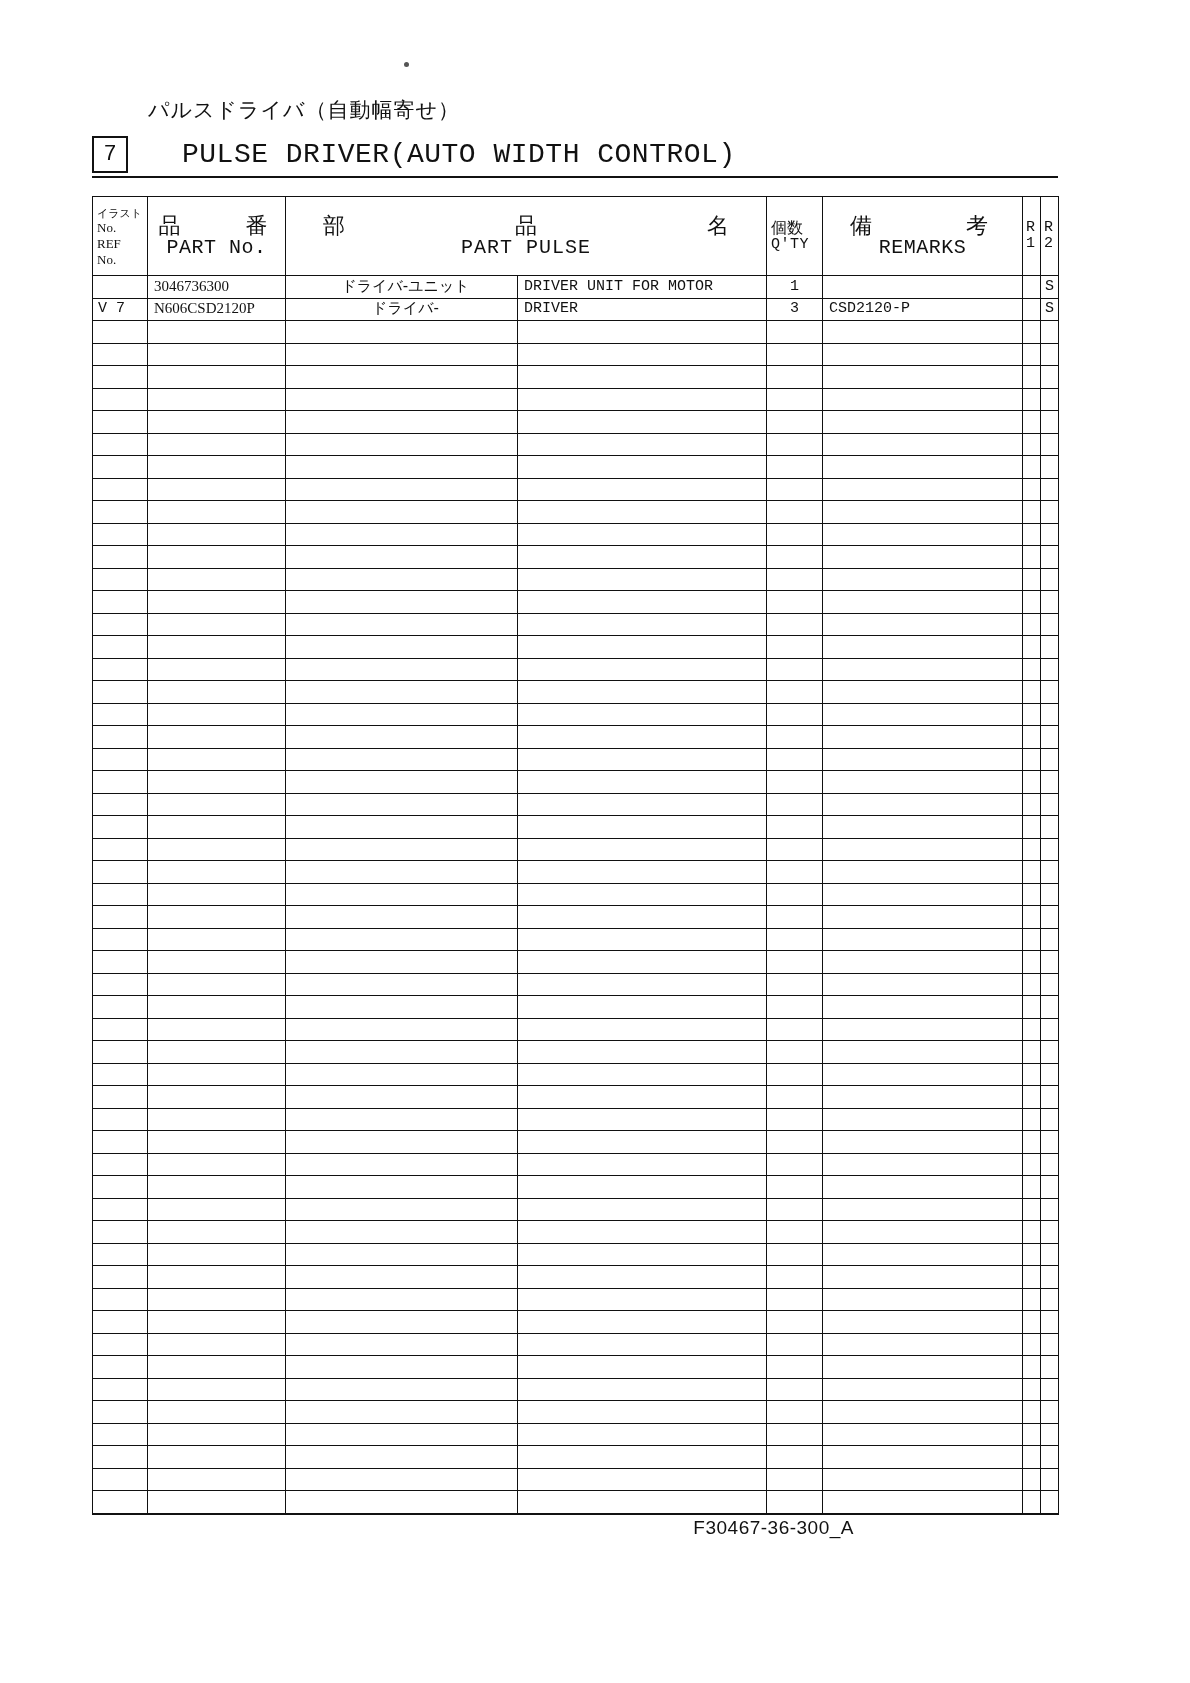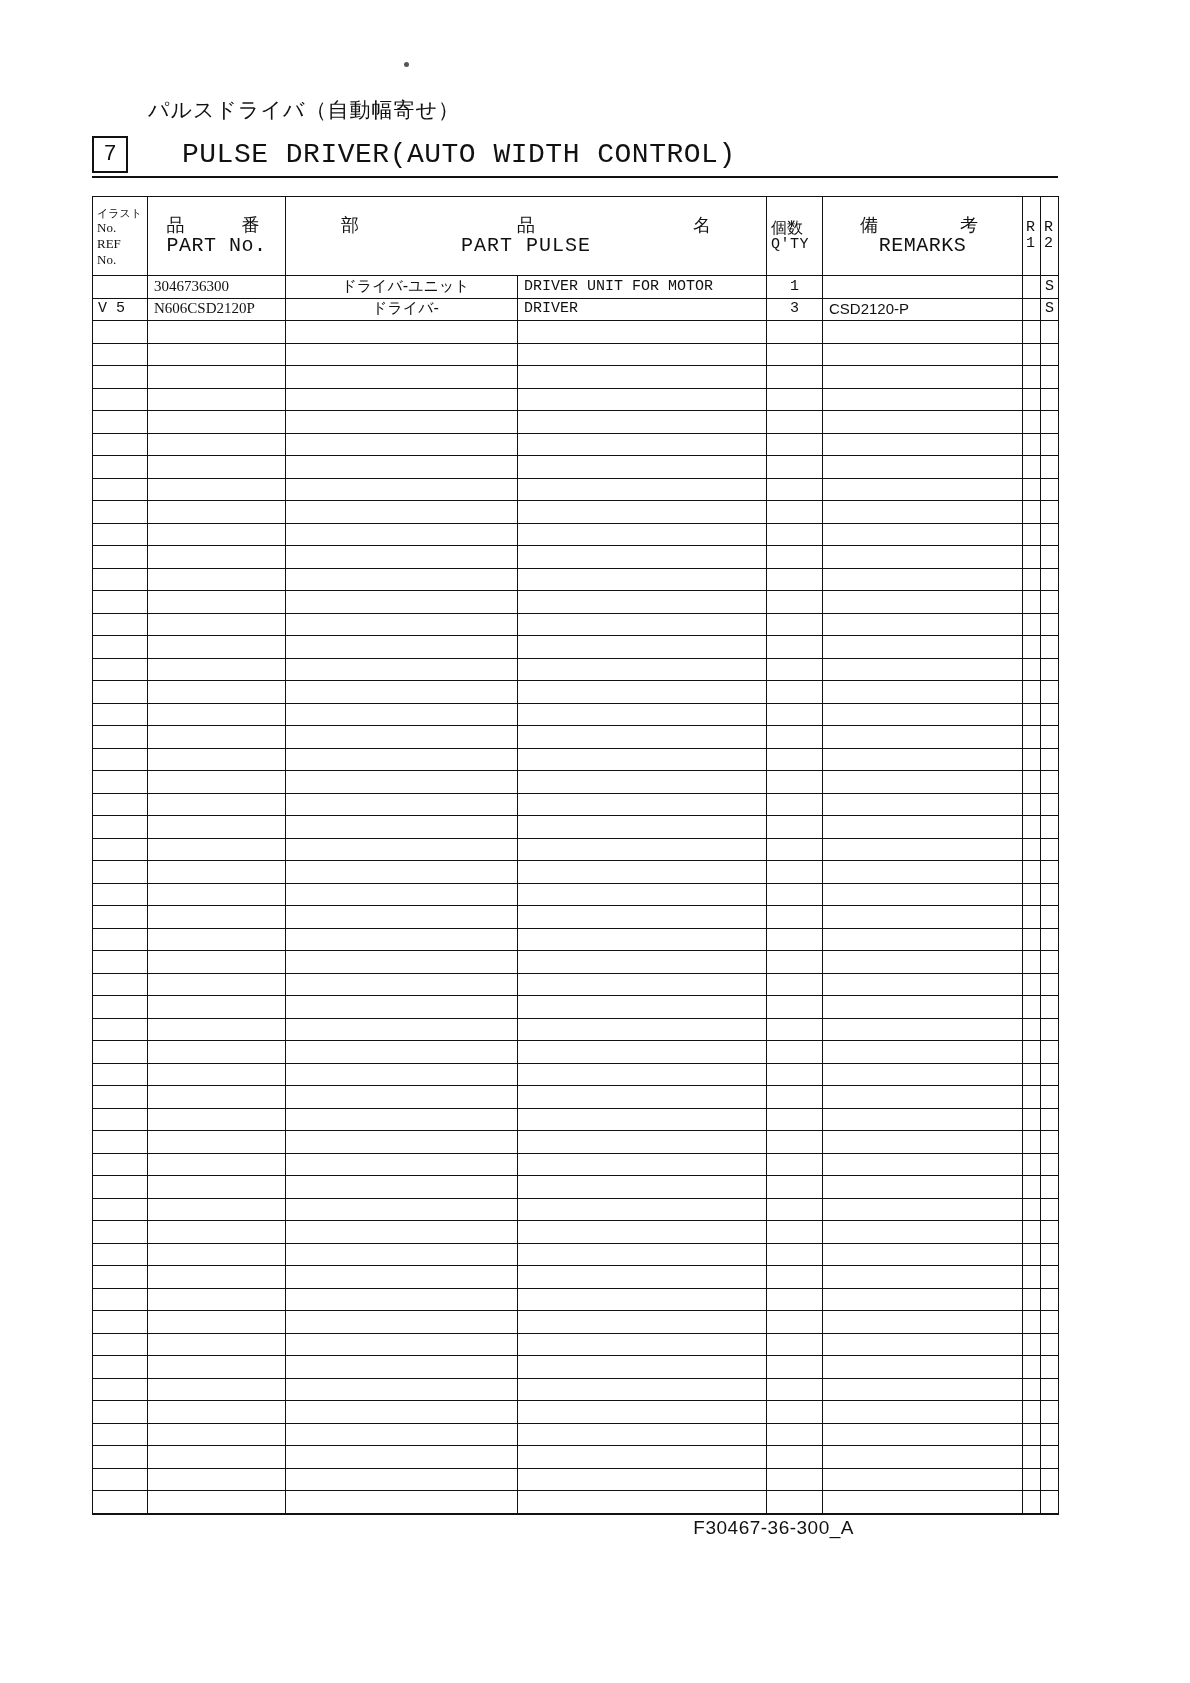--- a/index.html
+++ b/index.html
@@ -116,21 +116,21 @@
     text-align: left;
     padding-left: 4px !important;
   }
   .hdr-ref .jp { font-size: 11px; }
   .hdr-ref .en { font-family: Liberation Serif, serif; font-size: 13px; }
   .hdr-two {
     font-family: "DejaVu Sans", sans-serif;
     line-height: 1.45;
   }
   .hdr-two .jp {
-    font-size: 18px;
+    font-size: 22px;
     letter-spacing: 7px;
     display: block;
   }
   .hdr-two .en {
     font-family: Liberation Mono, monospace;
     font-size: 20px;
     letter-spacing: 0.5px;
     display: block;
   }
   .hdr-two.wide .jp { letter-spacing: 26px; padding-left: 26px; }
@@ -147,21 +147,21 @@
   }
 
   
   tbody tr { height: 21.5px; }
   tbody td { height: 21.5px; }
   .cell-ref   { text-align: left; padding-left: 5px !important; font-family: "Liberation Mono", monospace; font-size: 15px; }
   .cell-part  { text-align: left; padding-left: 6px !important; font-family: "Liberation Serif", serif; font-size: 16px; }
   .cell-jp    { text-align: center; padding-left: 8px !important; font-family: "DejaVu Sans", sans-serif; font-size: 12px; }
   .cell-name  { text-align: left; padding-left: 6px !important; font-family: "Liberation Mono", monospace; font-size: 14.5px; }
   .cell-qty   { text-align: center; font-family: "Liberation Mono", monospace; font-size: 15px; }
-  .cell-rem   { text-align: left; padding-left: 6px !important; font-family: Liberation Sans, sans-serif; font-size: 14.5px; }
+  .cell-rem   { text-align: left; padding-left: 6px !important; font-family: Liberation Mono, monospace; font-size: 14.5px; }
   .cell-r     { text-align: center; font-family: "Liberation Mono", monospace; font-size: 13px; }
 
   
   tbody tr:last-child td { border-bottom: 2px solid #111; }
 
   
   .doc-code {
     position: absolute;
     right: 92px;
     top: 1517px;
@@ -244,21 +244,21 @@
           <td class="cell-ref"></td>
           <td class="cell-part">3046736300</td>
           <td class="cell-jp">ドライバ-ユニット</td>
           <td class="cell-name">DRIVER UNIT FOR MOTOR</td>
           <td class="cell-qty">1</td>
           <td class="cell-rem"></td>
           <td class="cell-r"></td>
           <td class="cell-r">S</td>
         </tr>
         <tr>
-          <td class="cell-ref">V 5</td>
+          <td class="cell-ref">V 7</td>
           <td class="cell-part">N606CSD2120P</td>
           <td class="cell-jp">ドライバ-</td>
           <td class="cell-name">DRIVER</td>
           <td class="cell-qty">3</td>
           <td class="cell-rem">CSD2120-P</td>
           <td class="cell-r"></td>
           <td class="cell-r">S</td>
         </tr>
         <tr>
           <td class="cell-ref"></td>

